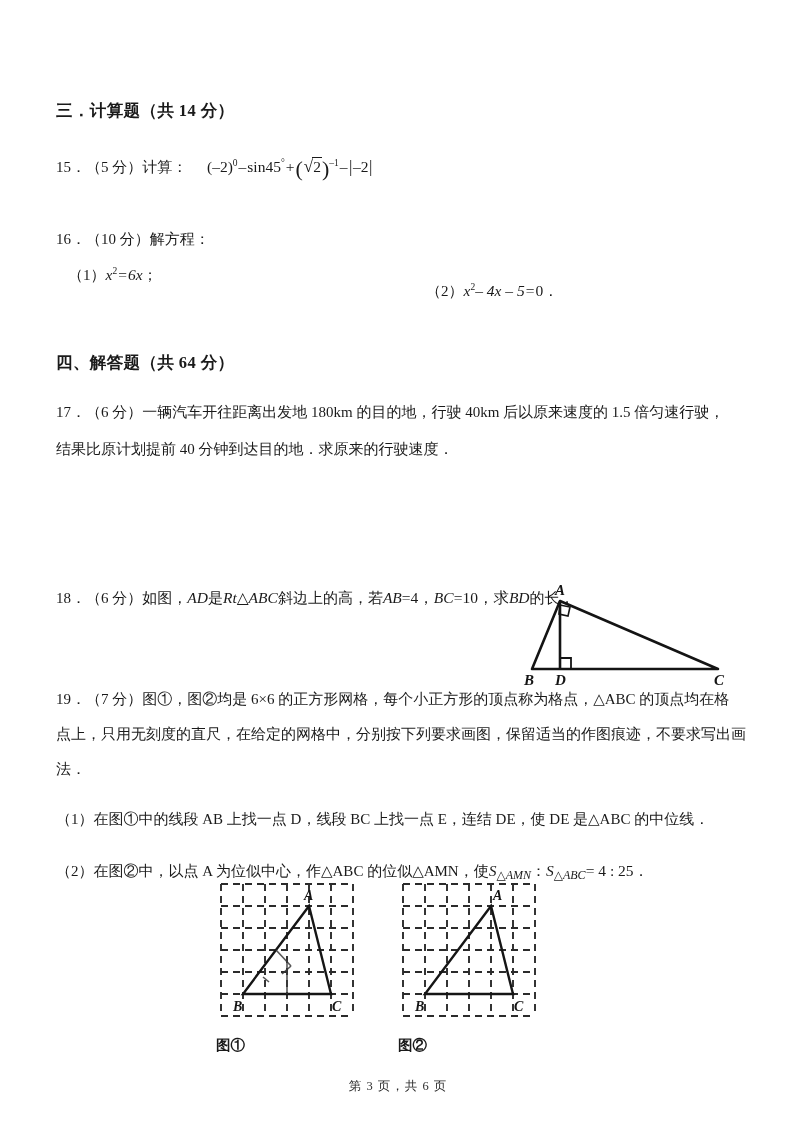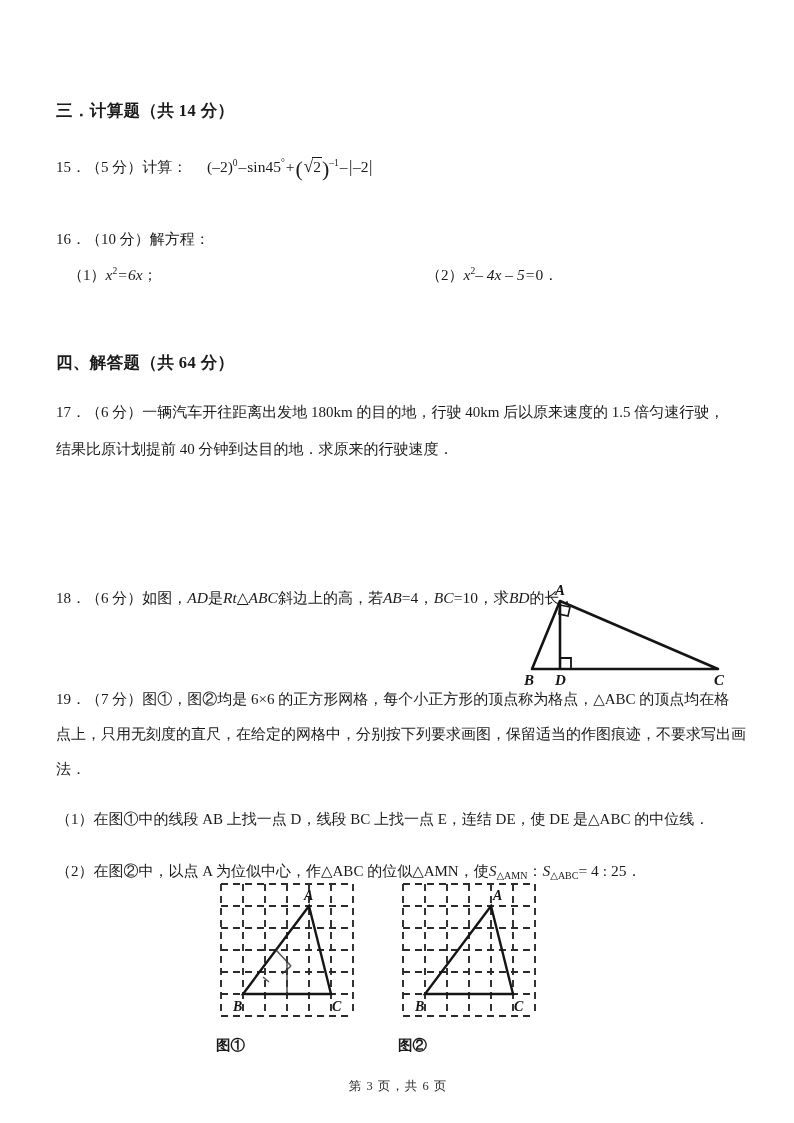--- a/index.html
+++ b/index.html
@@ -64,23 +64,24 @@
     font-size: 15.5px;
   }
   .mop { font-style: normal; font-size: 15.5px; padding: 0 1px; }
   sup.ex {
     font-size: 9.5px;
     vertical-align: super;
     font-style: normal;
     line-height: 0;
   }
   sub.sb {
-    font-size: 10px;
+    font-size: 12px;
     vertical-align: -0.28em;
     line-height: 0;
+    font-style: italic;
   }
   .paren-big {
     font-size: 22px;
     font-style: normal;
     vertical-align: -0.16em;
     font-family: "Liberation Serif", serif;
   }
   .sqrt-wrap {
     display: inline-block;
     position: relative;
@@ -105,21 +106,21 @@
   #p15 .expr { margin-left: 16px; }
 
   
   #p16 { margin-top: 34px; }
   .eq-row {
     position: relative;
     margin-top: 6px;
     height: 26px;
   }
   .eq-left  { position: absolute; left: 12px; top: 0; white-space: nowrap; }
-  .eq-right { position: absolute; left: 370px; top: 0; white-space: nowrap; }
+  .eq-right { position: absolute; left: 370px; top: 16px; white-space: nowrap; }
 
   
   #h4 { margin-top: 66px; }
   #p17 { margin-top: 4px; }
   #p17 .line2 { margin-top: 8px; }
 
   
   #p18 { margin-top: 118px; }
 
   

